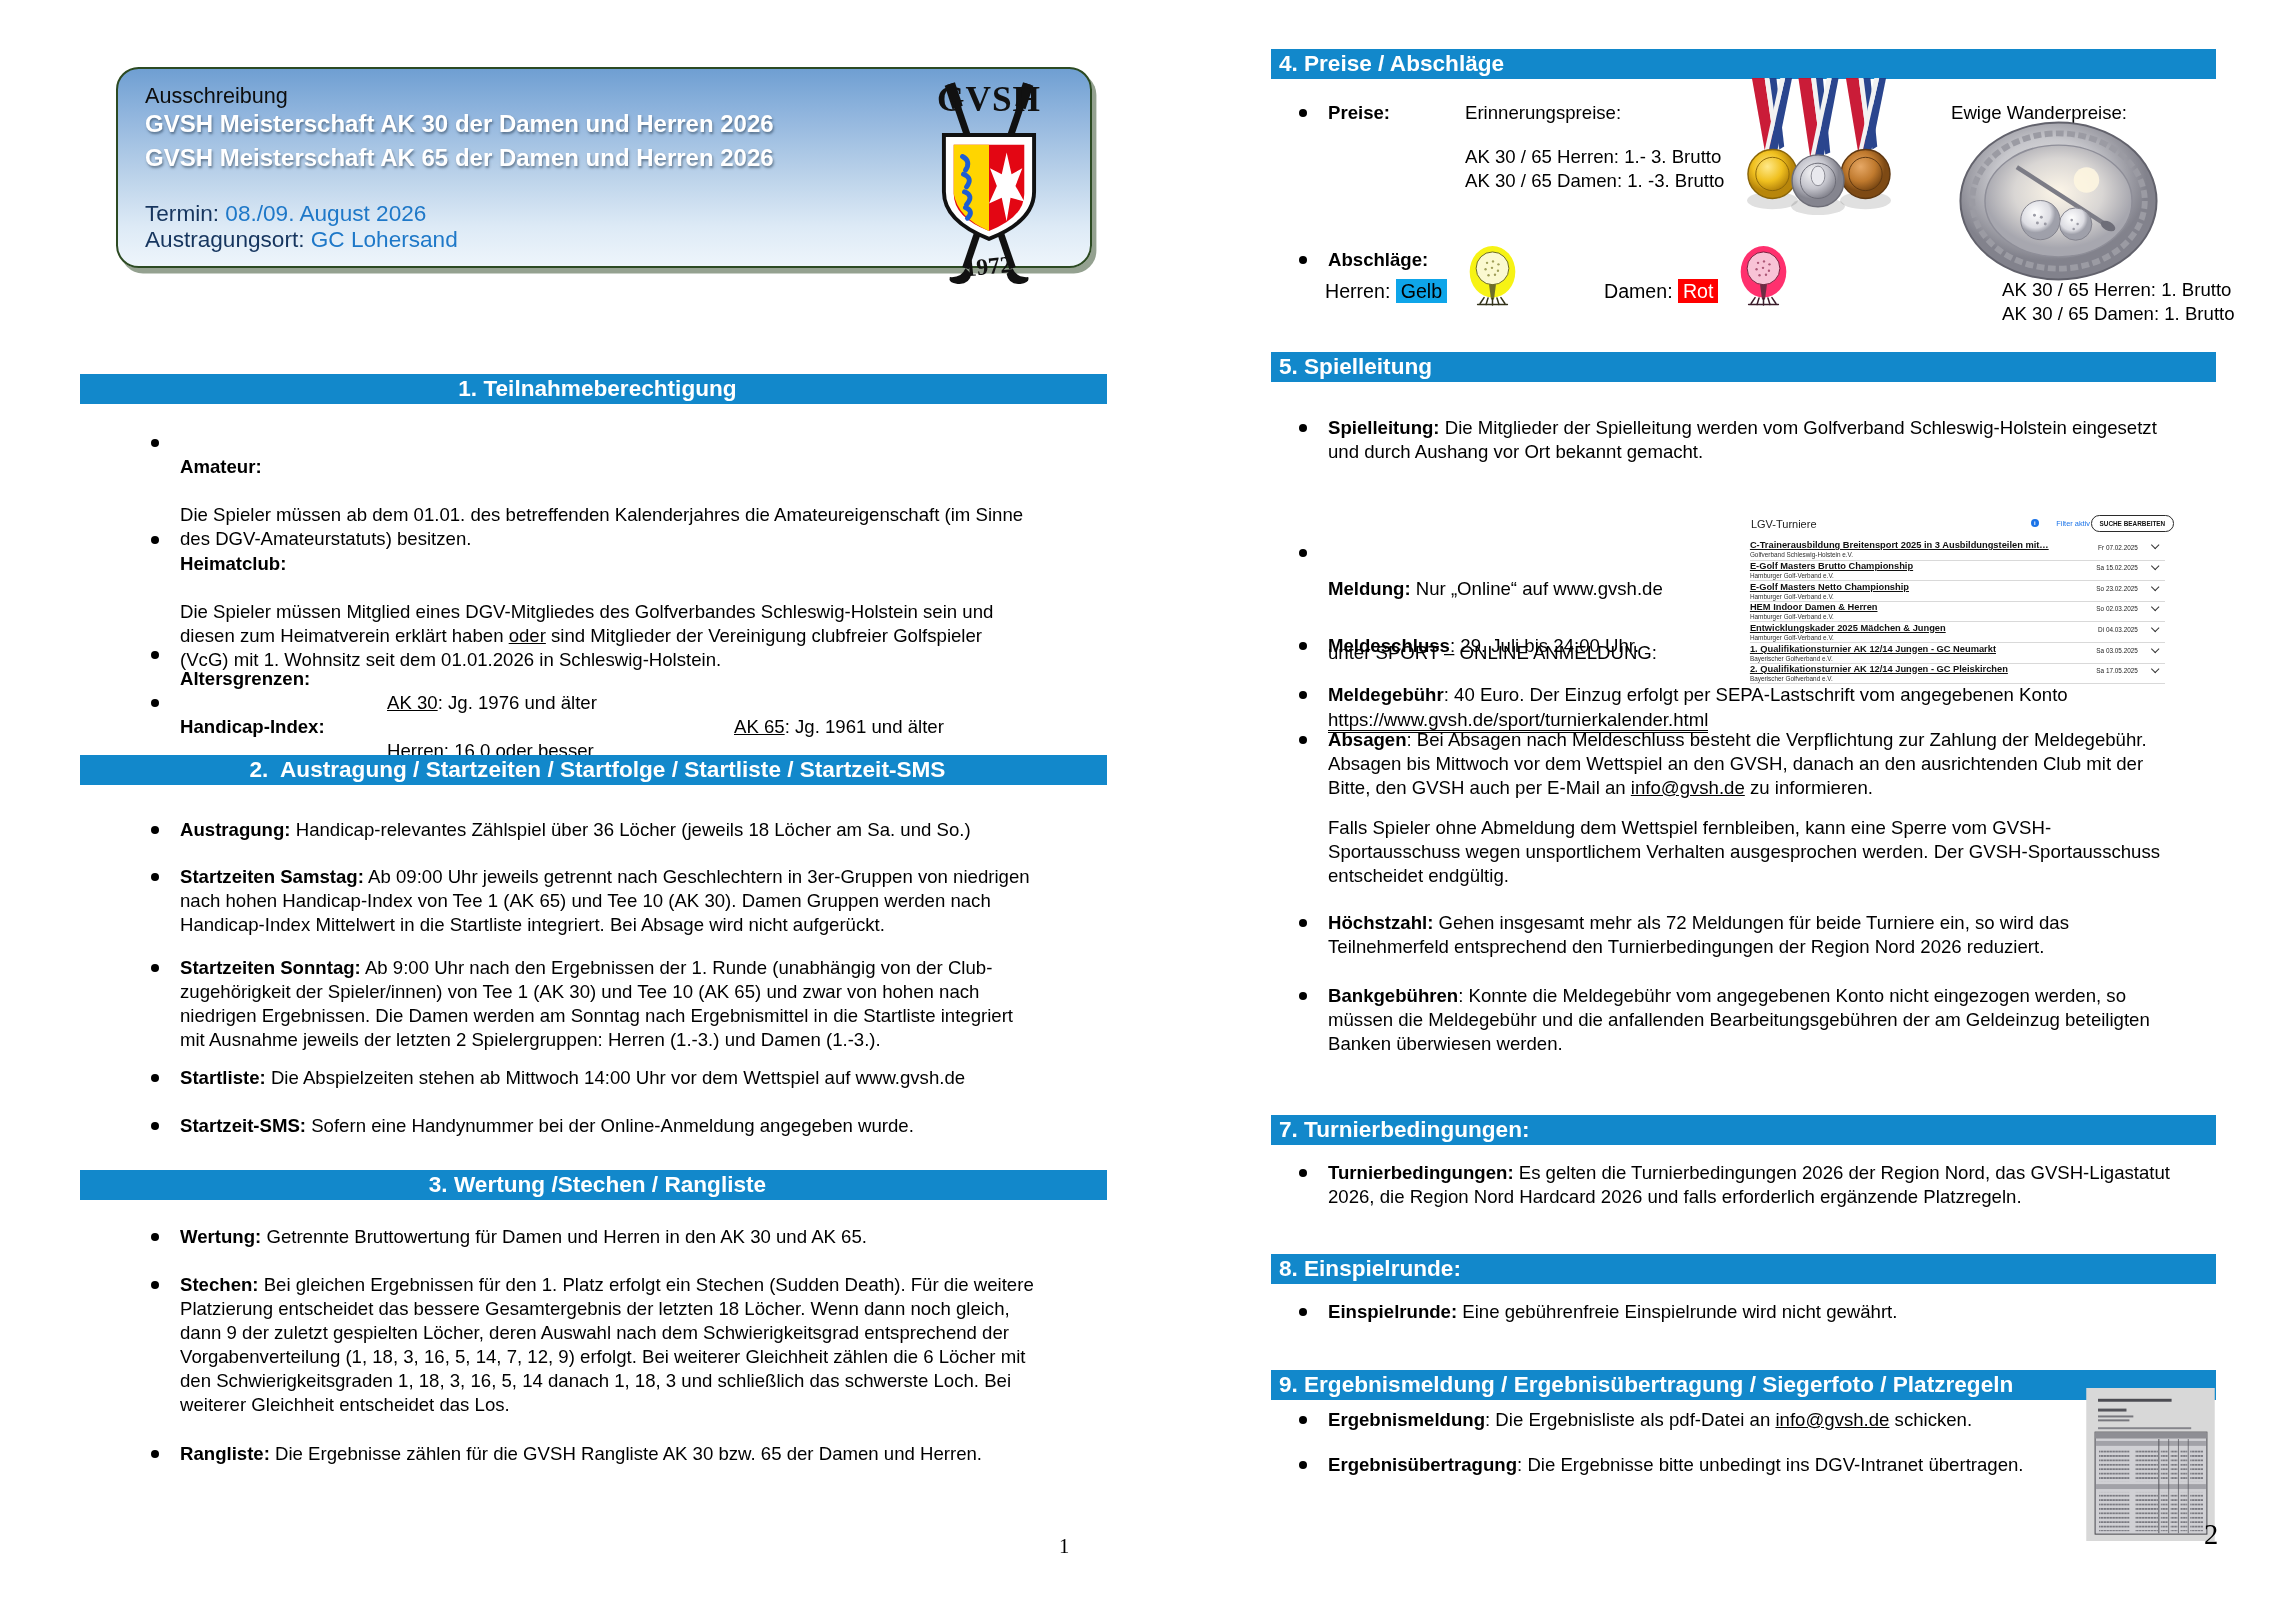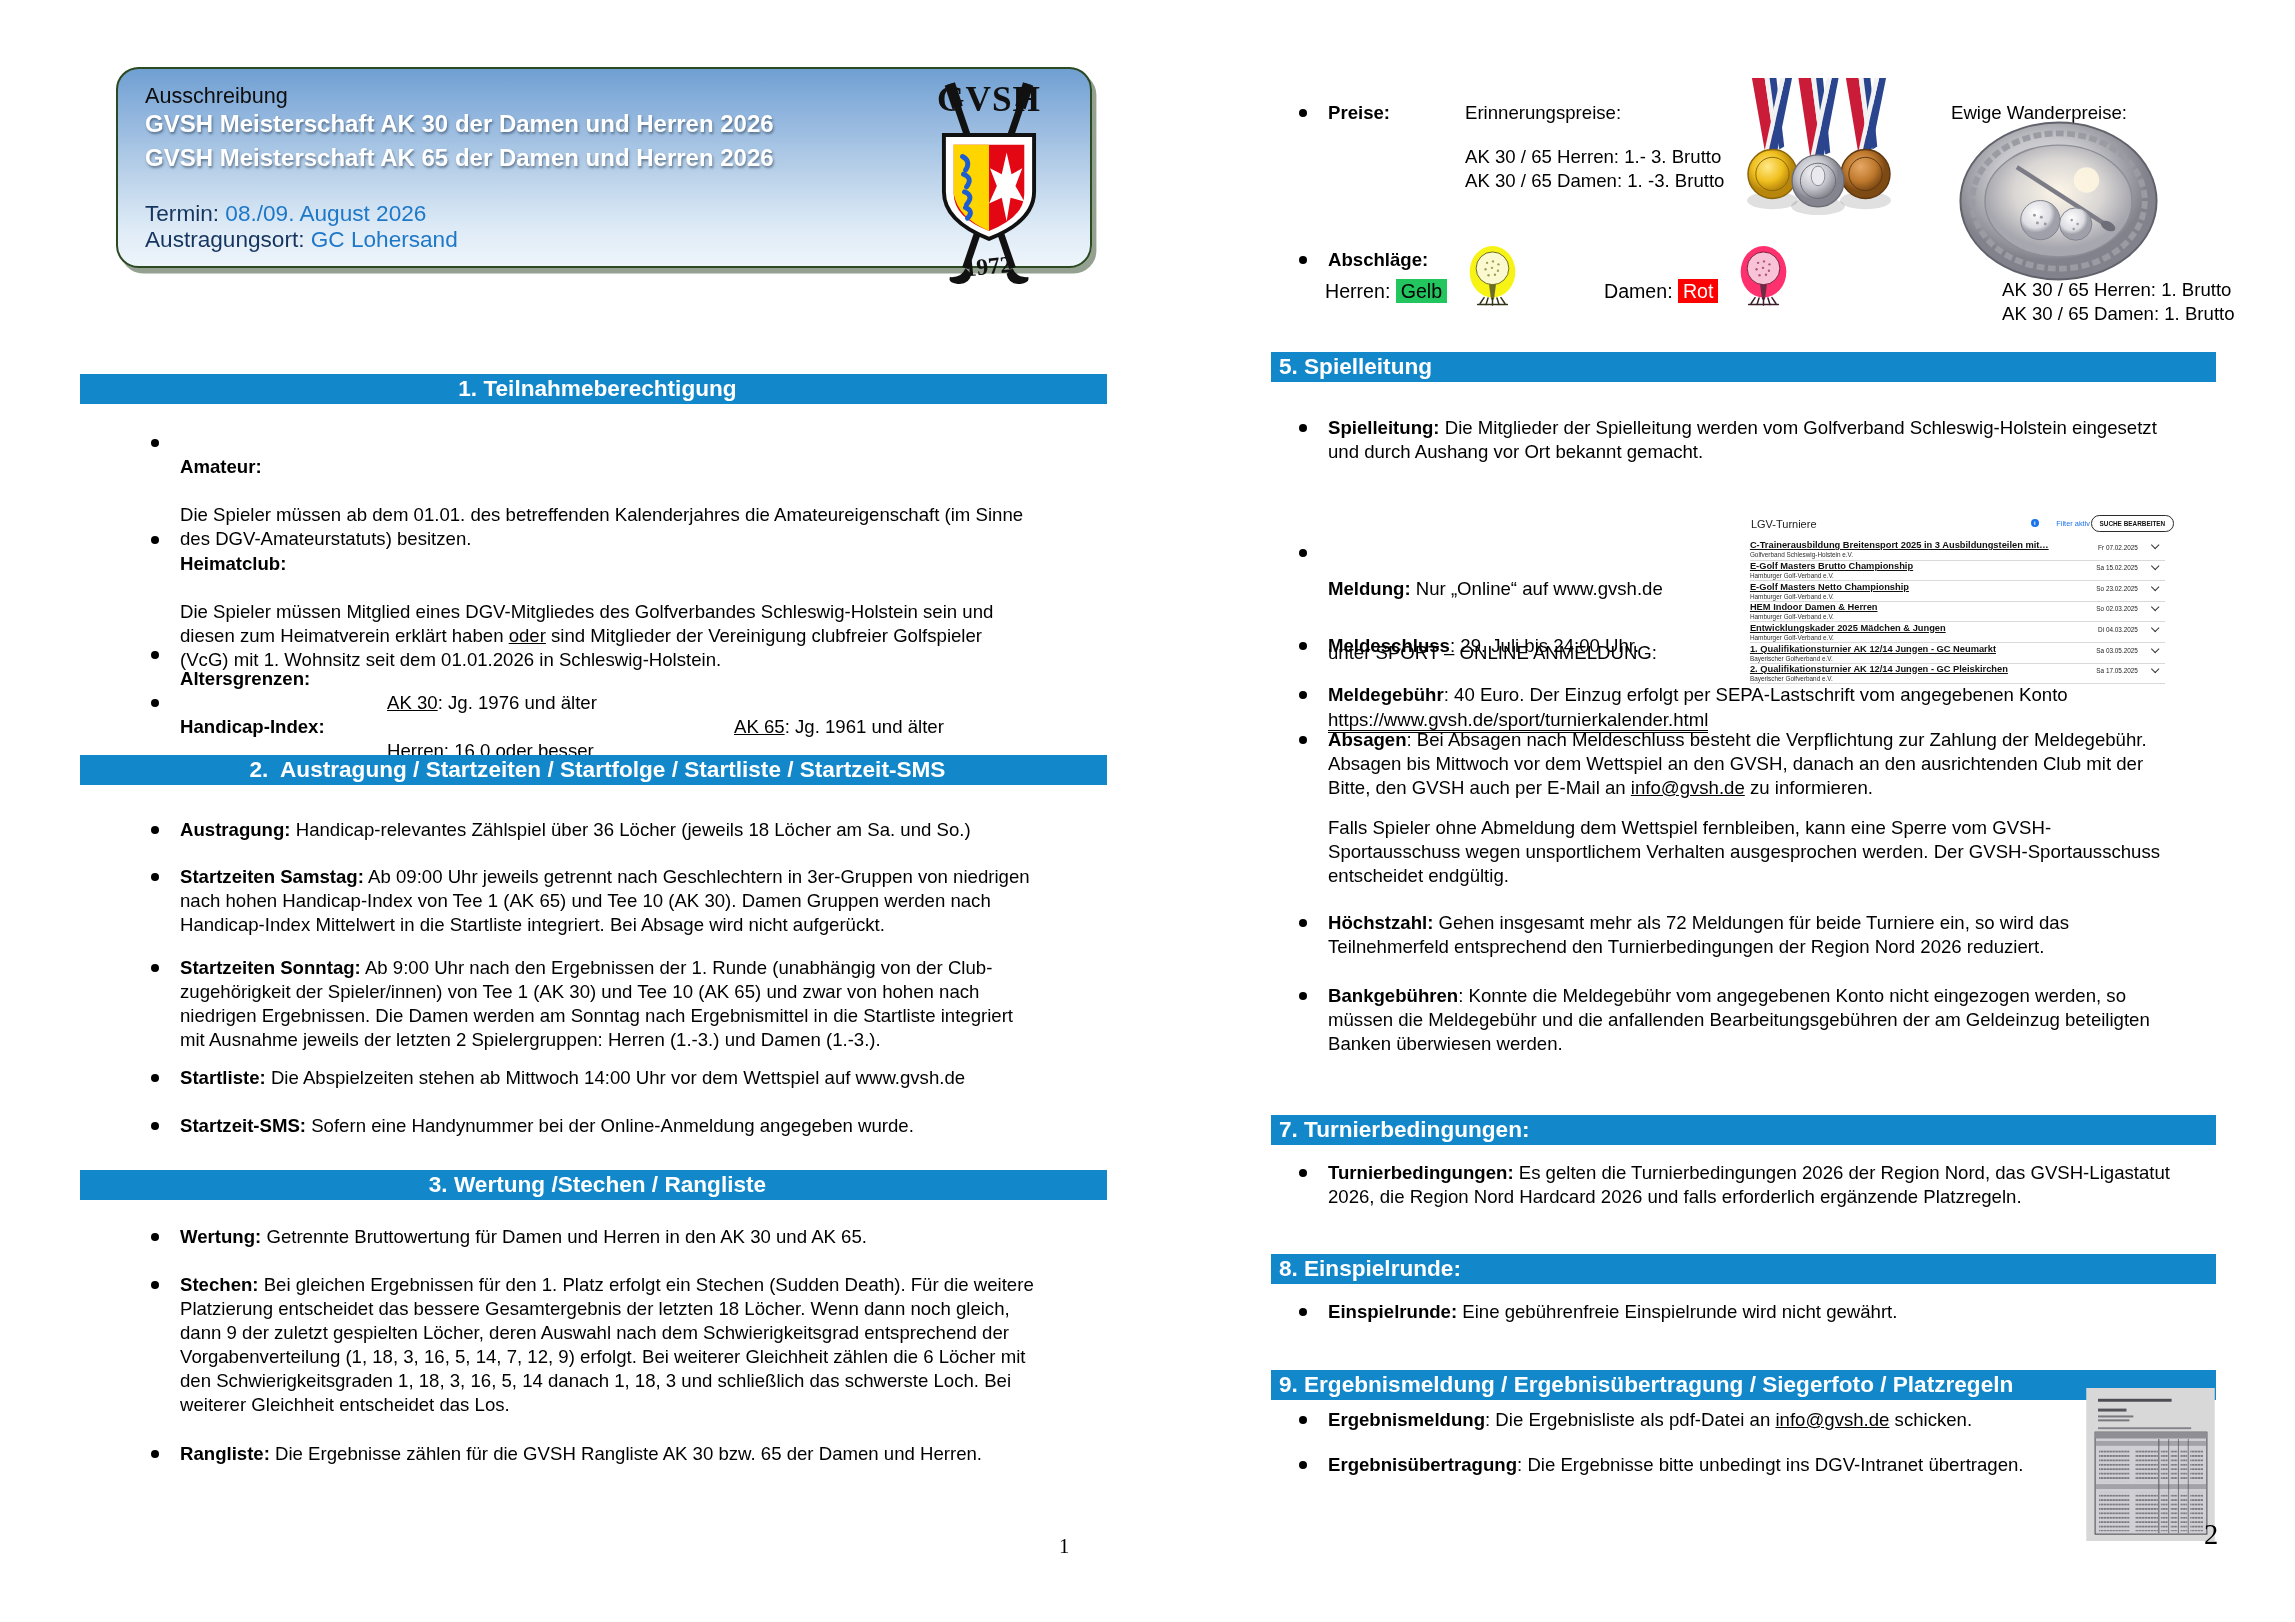--- a/index.html
+++ b/index.html
@@ -25,21 +25,21 @@
           box-shadow:4.4px 5.4px 0 rgba(90,110,85,.65);}
   .banner .kicker{position:absolute;left:27px;top:13.7px;font-size:21.6px;color:#0d0d0d;}
   .banner .t1{position:absolute;left:27px;top:41px;font-size:24px;font-weight:bold;color:#fff;
               text-shadow:1px 1.5px 2.5px rgba(30,50,70,.55);white-space:pre;}
   .banner .t2{position:absolute;left:27px;top:75px;font-size:24px;font-weight:bold;color:#fff;
               text-shadow:1px 1.5px 2.5px rgba(30,50,70,.55);white-space:pre;}
   .banner .meta1{position:absolute;left:27px;top:132px;font-size:22.6px;color:#16355e;}
   .banner .meta2{position:absolute;left:27px;top:158px;font-size:22.6px;color:#16355e;}
   .banner .val{color:#1e78c8;}
   
-  .hl-y{background:#22c55e;color:#000;padding:1px 4.9px;}
+  .hl-y{background:#0ea5e9;color:#000;padding:1px 4.9px;}
   .hl-r{background:#FF0000;color:#fff;padding:1px 4.9px;}
   
   .widget{position:absolute;left:1746px;top:514px;width:435px;height:173px;background:#fff;}
   .widget .whead{position:absolute;left:4.9px;top:3.9px;font-size:11px;color:#1c1c1c;}
   .widget .wfilter{position:absolute;right:91px;top:4.9px;font-size:7.4px;color:#1a73e8;}
   .widget .winfo{position:absolute;right:142px;top:4.9px;width:8.3px;height:8.3px;border-radius:50%;
                  background:#1a73e8;color:#fff;font-size:5.9px;font-weight:bold;text-align:center;line-height:8.3px;}
   .widget .winfo::before{content:'i';}
   .widget .wbtn{position:absolute;right:6.9px;top:1px;font-size:6.4px;font-weight:bold;color:#111;
                 border:1px solid #2b2b2b;border-radius:8.3px;padding:3.9px 7.9px;background:#fff;}
@@ -130,20 +130,21 @@
   <div class="li" style="left:180px;top:1273px;width:927px;"><span class="b">Stechen:</span><span class="seg"> Bei gleichen Ergebnissen für den 1. Platz erfolgt ein Stechen (Sudden Death). Für die weitere
 Platzierung entscheidet das bessere Gesamtergebnis der letzten 18 Löcher. Wenn dann noch gleich,
 dann 9 der zuletzt gespielten Löcher, deren Auswahl nach dem Schwierigkeitsgrad entsprechend der
 Vorgabenverteilung (1, 18, 3, 16, 5, 14, 7, 12, 9) erfolgt. Bei weiterer Gleichheit zählen die 6 Löcher mit
 den Schwierigkeitsgraden 1, 18, 3, 16, 5, 14 danach 1, 18, 3 und schließlich das schwerste Loch. Bei
 weiterer Gleichheit entscheidet das Los.</span></div>
   <div class="li" style="left:180px;top:1442px;width:927px;"><span class="b">Rangliste:</span><span class="seg"> Die Ergebnisse zählen für die GVSH Rangliste AK 30 bzw. 65 der Damen und Herren.</span></div>
 
   <div class="pnum" style="left:1059px;top:1535px;font-size:20.6px;">1</div>
 
+  <div class="bar bar-r" style="top:49px;">4. Preise / Abschläge</div>
   <div class="li" style="left:1328px;top:101px;width:128px;"><span class="b">Preise:</span></div>
   <div class="para" style="left:1465px;top:101px;">Erinnerungspreise:</div>
   <div class="para" style="left:1465px;top:145px;">AK 30 / 65 Herren: 1.- 3. Brutto
 AK 30 / 65 Damen: 1. -3. Brutto</div>
   <div class="para" style="left:1951px;top:101px;">Ewige Wanderpreise:</div>
   <div class="para" style="left:2002px;top:278px;">AK 30 / 65 Herren: 1. Brutto
 AK 30 / 65 Damen: 1. Brutto</div>
 
   <svg class="abs" style="left:1737px;top:78px;width:162px;height:142px;" viewBox="0 0 330 290">
     <defs>

